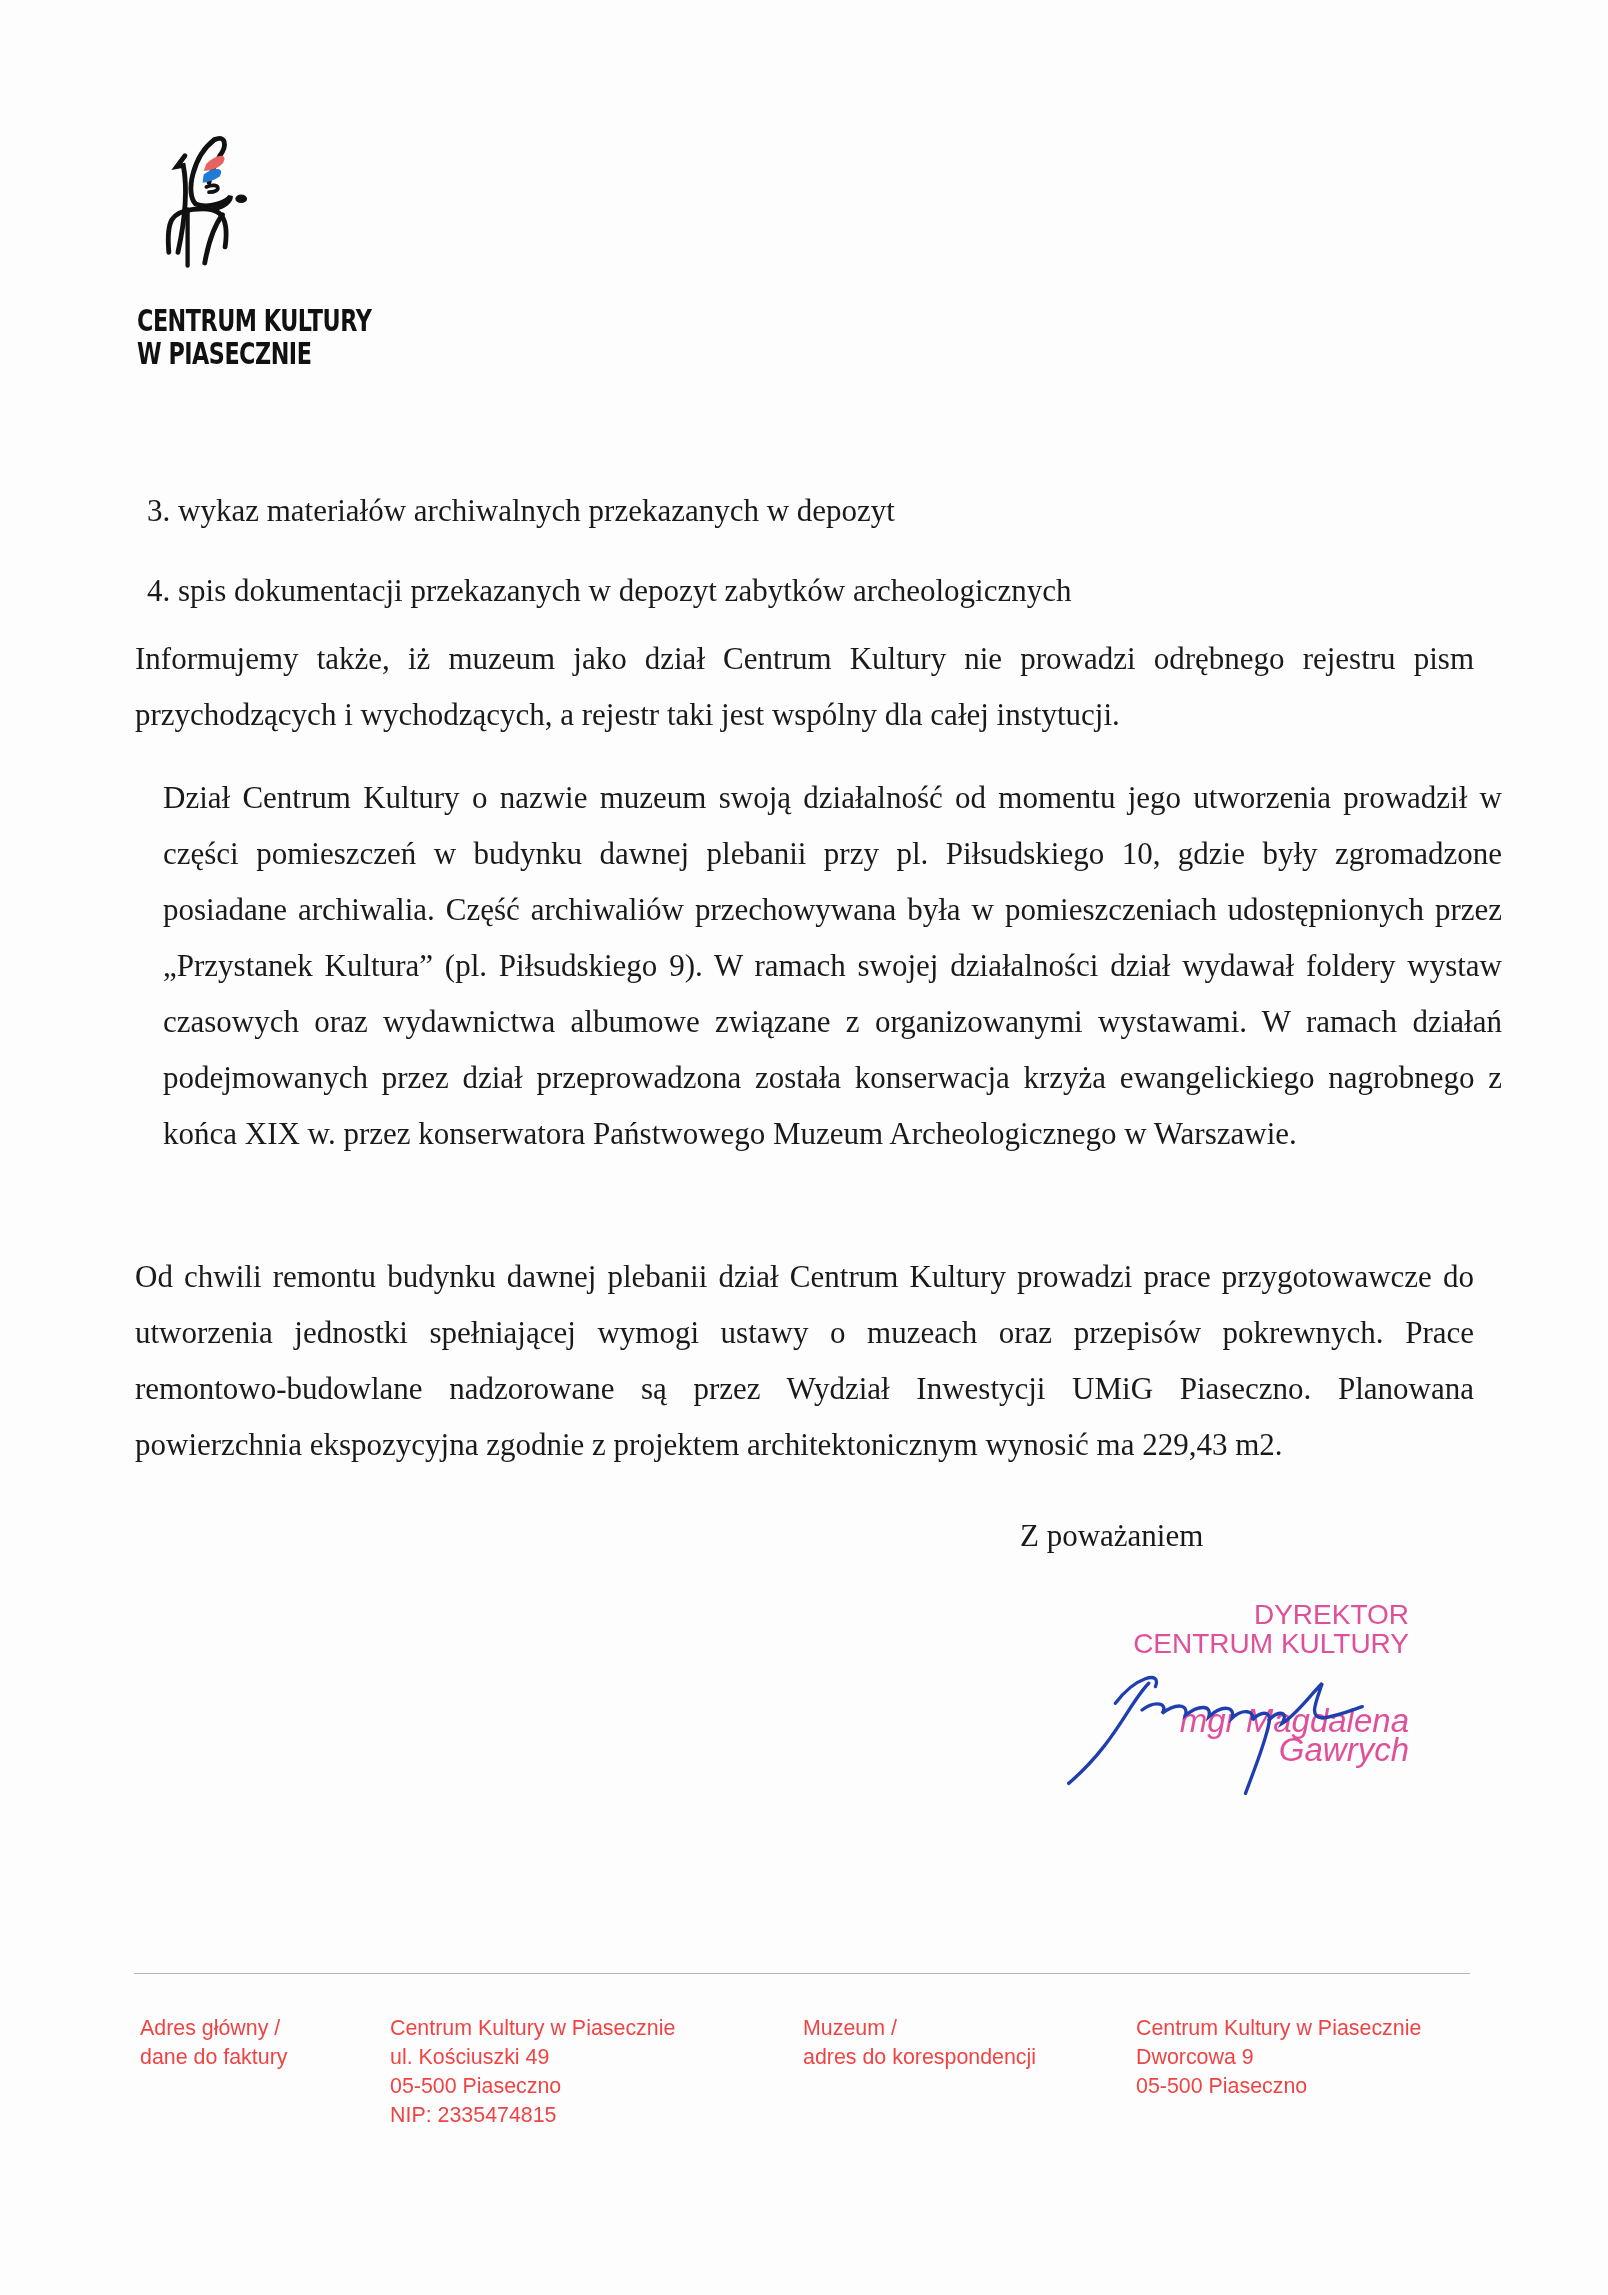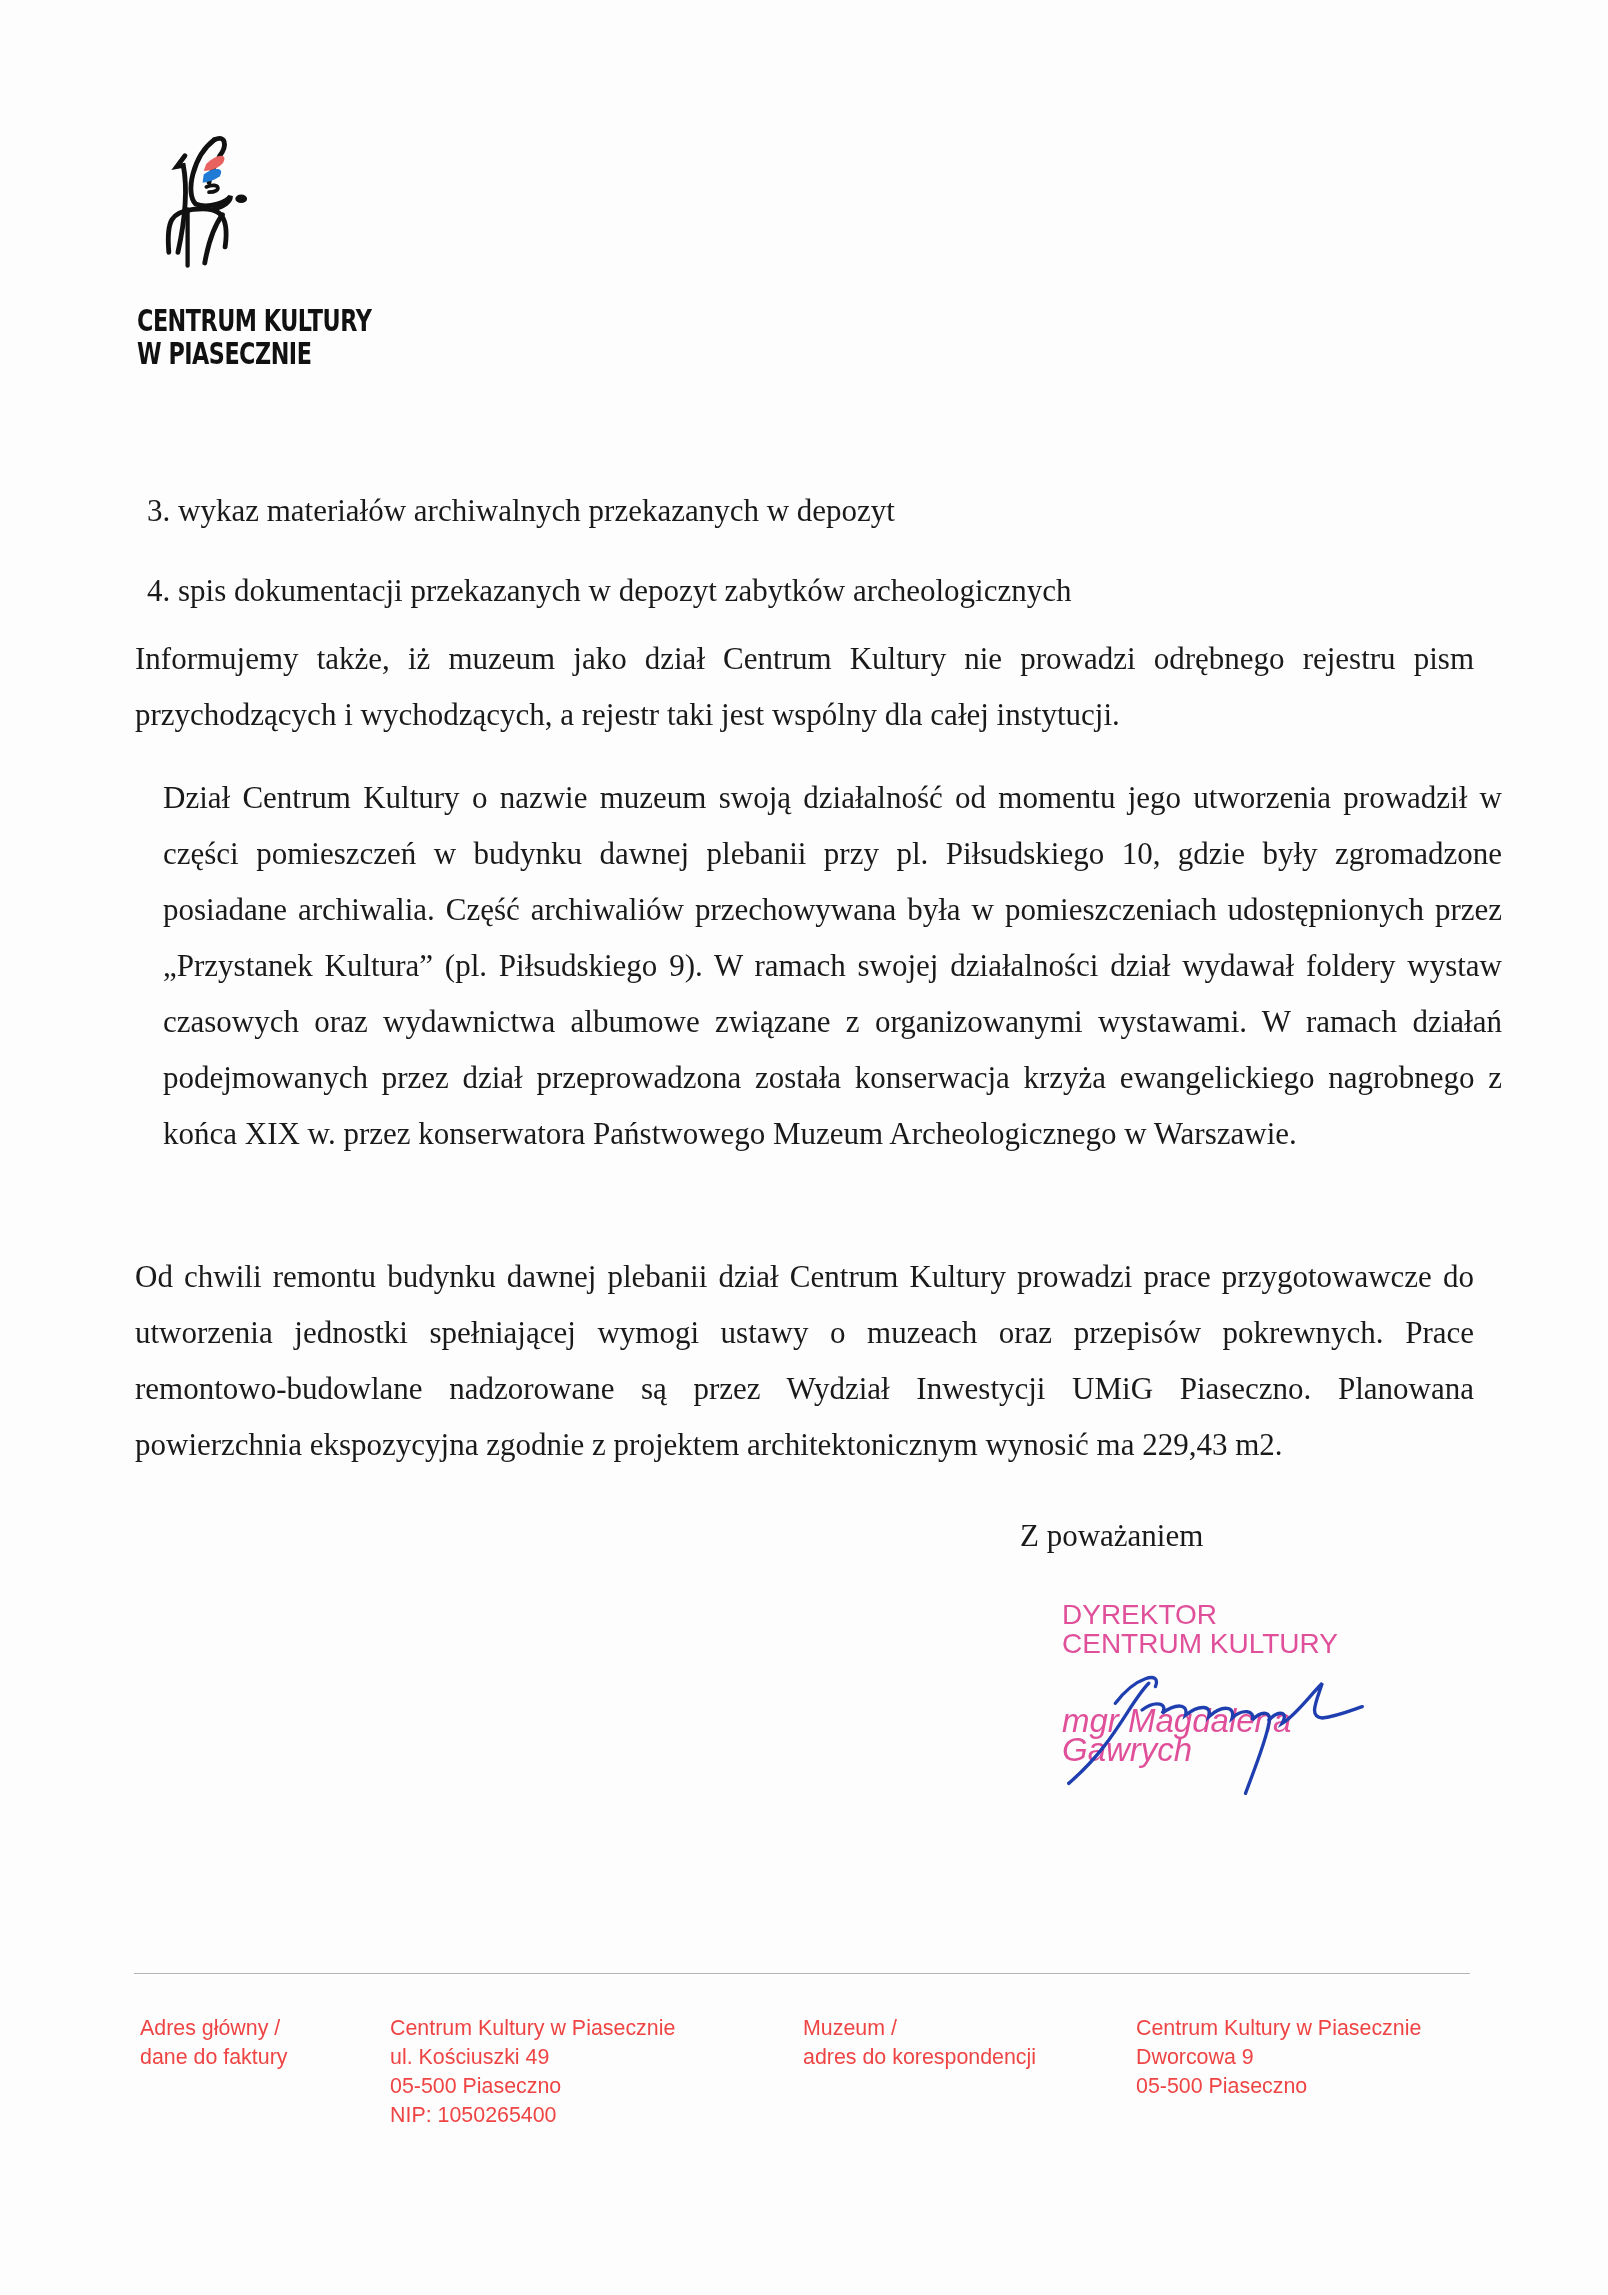--- a/index.html
+++ b/index.html
@@ -23,21 +23,21 @@
   .p-info { position: absolute; top: 160px; width: 1339px; }
   .p-dzial { position: absolute; top: 299px; width: 1339px; margin-left: 28px; }
   .p-remont { position: absolute; top: 778px; width: 1339px; }
   .closing {
     position: absolute; left: 1020px; top: 1516px;
     font-size: 31px; line-height: 40px;
   }
   .stamp {
     position: absolute; left: 1062px; top: 1600px; width: 347px;
     font-family: "Liberation Sans", sans-serif; color: #e0509a;
-    text-align: left; font-size: 28px; line-height: 29px;
+    text-align: right; font-size: 28px; line-height: 29px;
   }
   .stamp .name {
     font-style: italic; font-size: 33px; margin-top: 48px; display: block;
   }
   .signature { position: absolute; left: 1042px; top: 1663px; width: 387px; height: 134px; }
   .rule {
     position: absolute; left: 134px; top: 1973px; width: 1336px; height: 1.3px;
     background: #b5b5b5;
   }
   .footer {
@@ -93,21 +93,21 @@
 
 <div class="rule"></div>
 <div class="footer f1">
   <div>Adres główny /</div>
   <div>dane do faktury</div>
 </div>
 <div class="footer f2">
   <div>Centrum Kultury w Piasecznie</div>
   <div>ul. Kościuszki 49</div>
   <div>05-500 Piaseczno</div>
-  <div>NIP: 1050265400</div>
+  <div>NIP: 2335474815</div>
 </div>
 <div class="footer f3">
   <div>Muzeum /</div>
   <div>adres do korespondencji</div>
 </div>
 <div class="footer f4">
   <div>Centrum Kultury w Piasecznie</div>
   <div>Dworcowa 9</div>
   <div>05-500 Piaseczno</div>
 </div>

